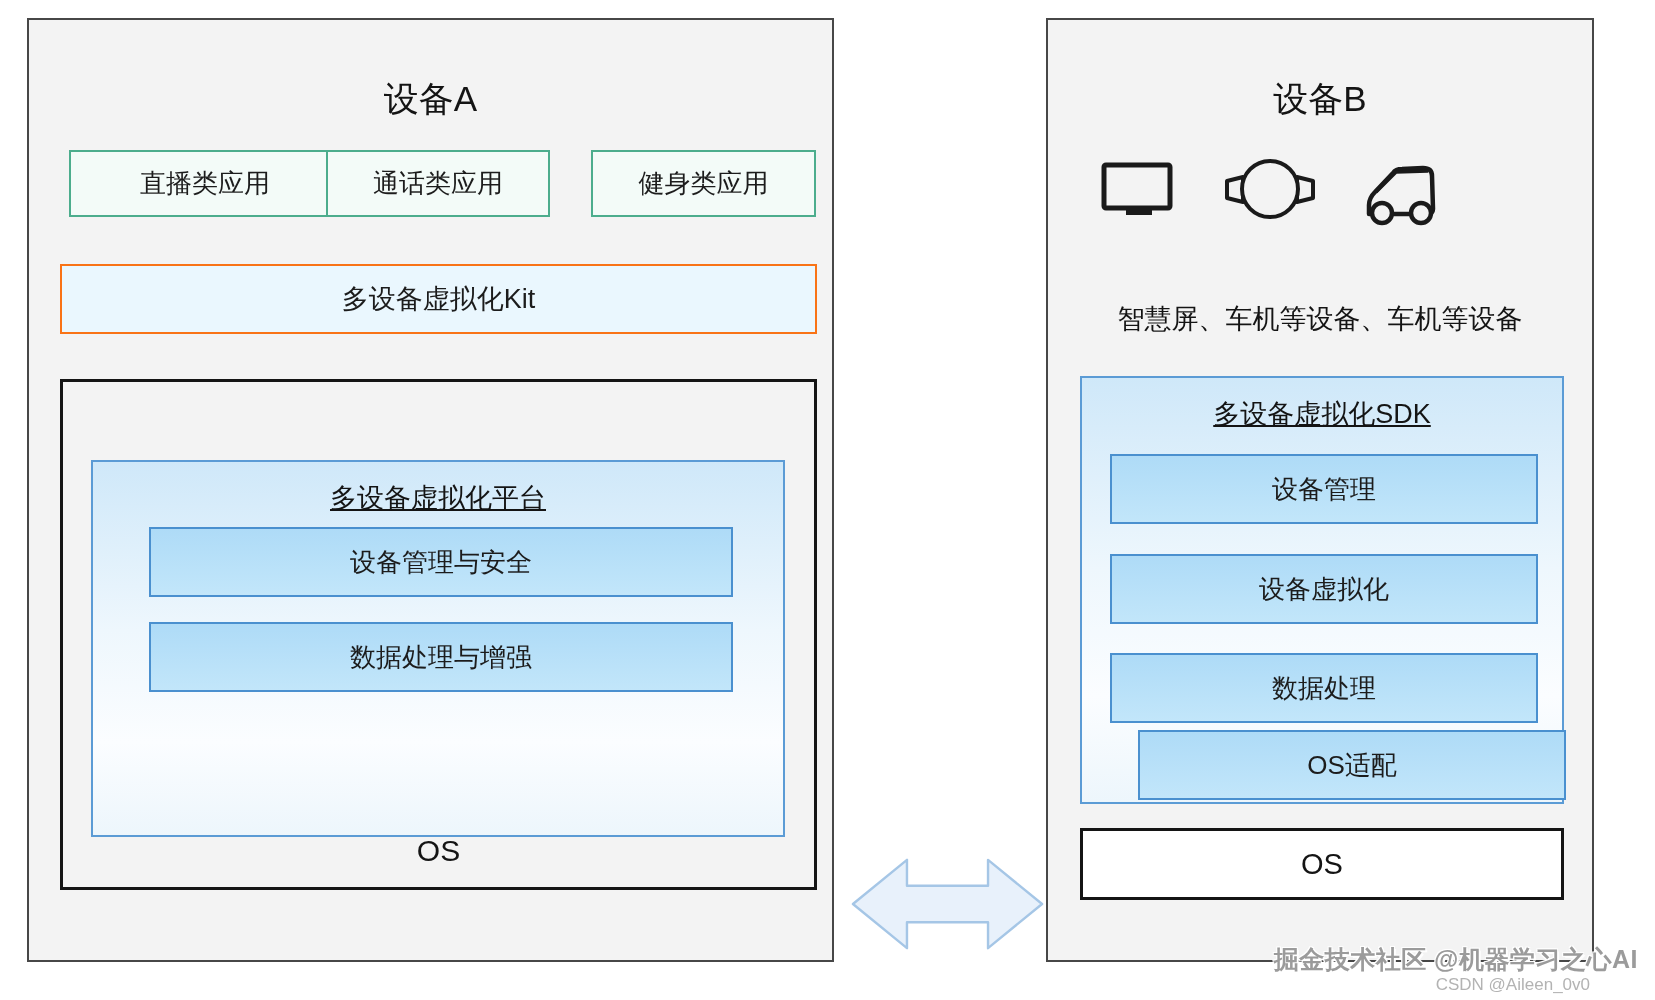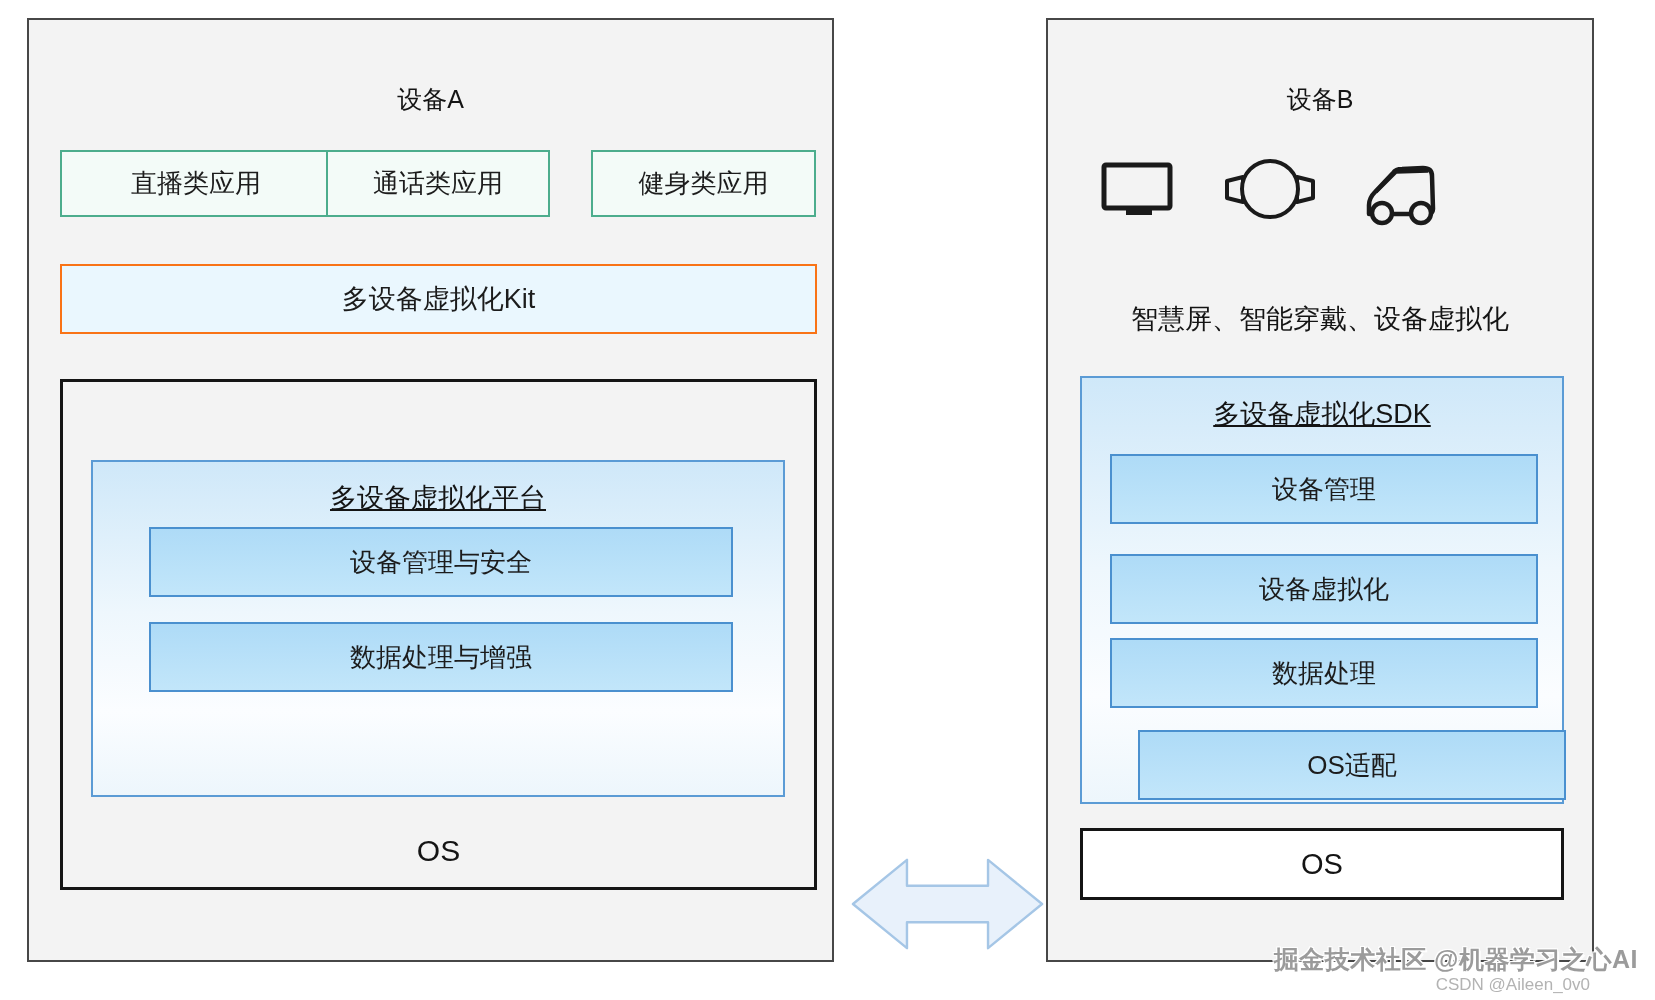--- a/index.html
+++ b/index.html
@@ -7,46 +7,46 @@
     position:relative;width:1655px;height:1000px;background:#ffffff;overflow:hidden;
     font-family:"Liberation Sans","DejaVu Sans",sans-serif;color:#1c1c1c;
   }
   .panel{
     position:absolute;background:#f3f3f3;border:2px solid #474747;box-sizing:border-box;
   }
   .panel-a{left:27px;top:18px;width:807px;height:944px;}
   .panel-b{left:1046px;top:18px;width:548px;height:944px;}
   .panel-title{
     position:absolute;left:0;width:100%;text-align:center;top:62px;
-    font-size:25px;line-height:34px;color:#141414;
+    font-size:35px;line-height:34px;color:#141414;
   }
   .box{
     position:absolute;box-sizing:border-box;display:flex;align-items:center;justify-content:center;
     text-align:center;
   }
   .app-box{
     background:#f3fbf8;border:2px solid #4cad8d;font-size:26px;
     top:130px;height:67px;
   }
-  .app-1{left:31px;width:272px;}
+  .app-1{left:40px;width:272px;}
   .app-2{left:297px;width:224px;}
   .app-3{left:562px;width:225px;}
   .kit-box{
     left:31px;top:244px;width:757px;height:70px;
     background:#eaf7fe;border:2px solid #f97316;font-size:27px;
   }
   .core-box{
     position:absolute;left:31px;top:359px;width:757px;height:511px;
     border:3px solid #141414;box-sizing:border-box;background:transparent;
   }
   .gradient-blue{
     background:linear-gradient(180deg,#cfe8f9 0%,#eef7fd 45%,#fbfdff 75%,#edf6fc 100%);
     border:2px solid #5b9bd5;
   }
-  .platform-box{position:absolute;left:28px;top:78px;width:694px;height:337px;box-sizing:border-box;}
+  .platform-box{position:absolute;left:28px;top:78px;width:694px;height:377px;box-sizing:border-box;}
   .inner-title{
     position:absolute;left:0;width:100%;text-align:center;top:20px;
     font-size:27px;line-height:32px;color:#141414;text-decoration:underline;
   }
   .module-box{
     background:linear-gradient(180deg,#aedbf7 0%,#c2e6fa 100%);
     border:2px solid #4a90cf;font-size:26px;height:70px;
   }
   .platform-box .module-box{left:56px;width:584px;}
   .pm-1{top:65px;} .pm-2{top:160px;} .pm-3{top:255px;}
@@ -57,21 +57,21 @@
   .icon{position:absolute;}
   .icon-tv{left:53px;top:142px;}
   .icon-watch{left:172px;top:136px;}
   .icon-car{left:314px;top:138px;}
   .caption-b{
     position:absolute;left:0;width:100%;text-align:center;top:282px;
     font-size:27px;line-height:34px;color:#141414;
   }
   .sdk-box{position:absolute;left:32px;top:356px;width:484px;height:428px;box-sizing:border-box;}
   .sdk-box .module-box{left:28px;width:428px;}
-  .sm-1{top:76px;} .sm-2{top:176px;} .sm-3{top:260px;} .sm-4{top:352px;margin-left:28px;}
+  .sm-1{top:76px;} .sm-2{top:176px;} .sm-3{top:275px;} .sm-4{top:352px;margin-left:28px;}
   .os-box-b{
     left:32px;top:808px;width:484px;height:72px;
     background:#ffffff;border:3px solid #141414;font-size:29px;color:#141414;
   }
   .arrow-wrap{position:absolute;left:851px;top:856px;width:193px;height:96px;}
   .watermark-main{
     position:absolute;right:17px;top:943px;font-size:25px;font-weight:bold;color:#9b9b9b;
     text-shadow:1px 1px 0 #ffffff,-1px -1px 0 #ffffff,1px -1px 0 #ffffff,-1px 1px 0 #ffffff,2px 2px 0 #ffffff;
     letter-spacing:0.5px;white-space:nowrap;
   }
@@ -129,21 +129,21 @@
 
     <div class="icon icon-car">
       <svg width="80" height="68" viewBox="0 0 80 68">
         <path d="M7,56 L7,47 C7,42 9,38 13,34 L31,15 C33,12 36,11 40,11 L61,10 C67,10 70,13 70,18 L71,51 C71,54 69,56 66,56 Z" fill="none" stroke="#1a1a1a" stroke-width="4.5" stroke-linejoin="round"></path>
         <path d="M14,34 L34,14 L66,13" fill="none" stroke="#1a1a1a" stroke-width="3.5" stroke-linejoin="round"></path>
         <circle cx="20" cy="55" r="10" fill="#f3f3f3" stroke="#1a1a1a" stroke-width="4.5"></circle>
         <circle cx="59" cy="55" r="10" fill="#f3f3f3" stroke="#1a1a1a" stroke-width="4.5"></circle>
       </svg>
     </div>
 
-    <div class="caption-b">智慧屏、智能穿戴、设备虚拟化</div>
+    <div class="caption-b">智慧屏、车机等设备、车机等设备</div>
 
     <div class="sdk-box gradient-blue">
       <div class="inner-title">多设备虚拟化SDK</div>
       <div class="box module-box sm-1">设备管理</div>
       <div class="box module-box sm-2">设备虚拟化</div>
       <div class="box module-box sm-3">数据处理</div>
       <div class="box module-box sm-4">OS适配</div>
     </div>
 
     <div class="box os-box-b">OS</div>

